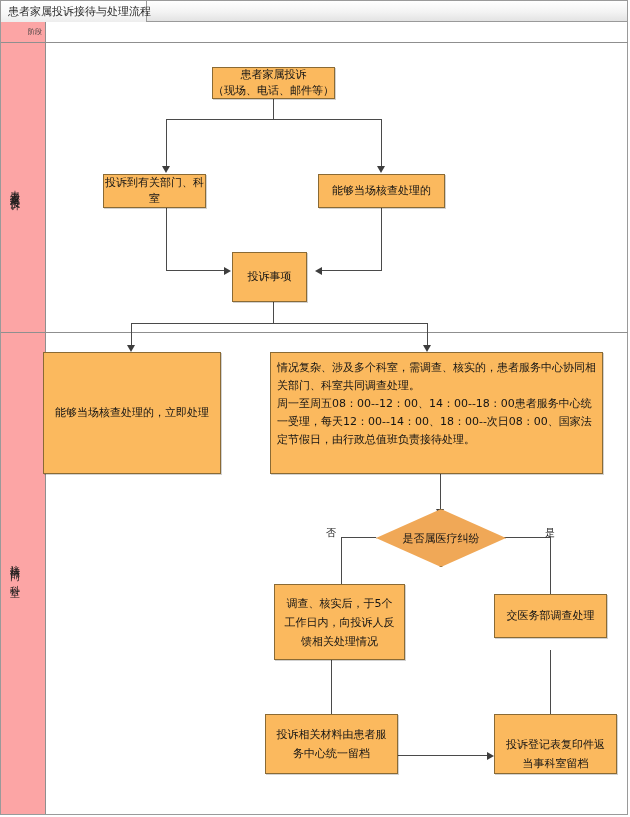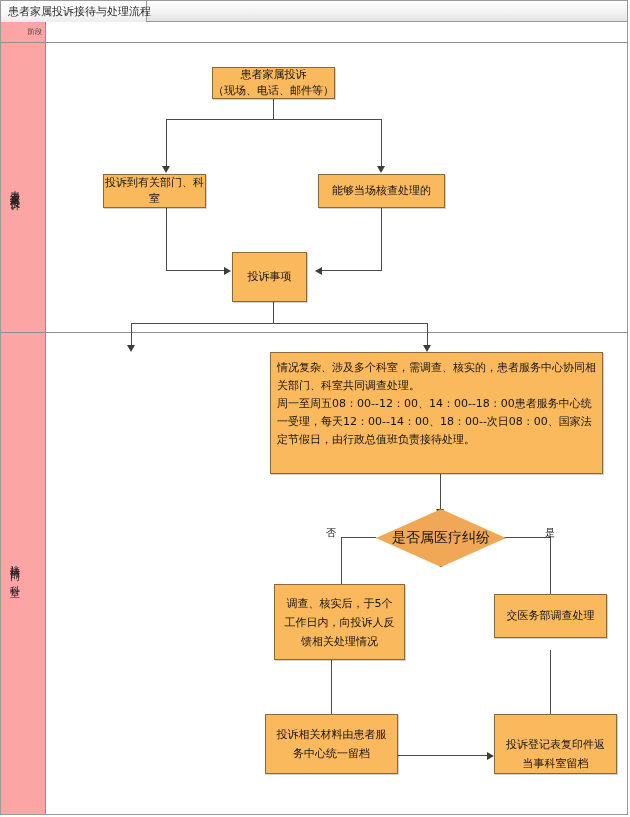--- a/index.html
+++ b/index.html
@@ -64,21 +64,21 @@
   .node .t{white-space:pre-line;}
 
   
   .diamond-wrap{position:absolute;}
   .diamond{
     width:100%;height:100%;
     background:#f0a857;border:1px solid #8a6a34;
     clip-path:polygon(50% 0,100% 50%,50% 100%,0 50%);
     display:flex;align-items:center;justify-content:center;
   }
-  .diamond .t{font-size:14px;color:#141414;white-space:nowrap;}
+  .diamond .t{font-size:11px;color:#141414;white-space:nowrap;}
 
   
   .ln{position:absolute;background:#4a4a4a;}
   .lnh{height:1px;}
   .lnv{width:1px;}
   .arw{position:absolute;width:0;height:0;}
   .arw-d{border-left:4px solid transparent;border-right:4px solid transparent;border-top:7px solid #3d3d3d;}
   .arw-r{border-top:4px solid transparent;border-bottom:4px solid transparent;border-left:7px solid #3d3d3d;}
   .arw-l{border-top:4px solid transparent;border-bottom:4px solid transparent;border-right:7px solid #3d3d3d;}
 
@@ -164,20 +164,23 @@
     </div>
 
     <div class="node" style="left:317px;top:152px;width:127px;height:34px;">
       <span class="t">能够当场核查处理的</span>
     </div>
 
     <div class="node" style="left:231px;top:222px;width:75px;height:50px;margin-top:8px;">
       <span class="t">投诉事项</span>
     </div>
 
+    <div class="node" style="left:42px;top:330px;width:178px;height:122px;padding:0 10px;">
+      <span class="t">能够当场核查处理的，立即处理</span>
+    </div>
 
     <div class="node para" style="left:269px;top:330px;width:333px;height:122px;">
       <span class="t">情况复杂、涉及多个科室，需调查、核实的，患者服务中心协同相关部门、科室共同调查处理。
 周一至周五08：00--12：00、14：00--18：00患者服务中心统一受理，每天12：00--14：00、18：00--次日08：00、国家法定节假日，由行政总值班负责接待处理。</span>
     </div>
 
     <div class="diamond-wrap" style="left:375px;top:487px;width:128px;height:56px;">
       <div class="diamond">
         <span class="t">是否属医疗纠纷</span>
       </div>

